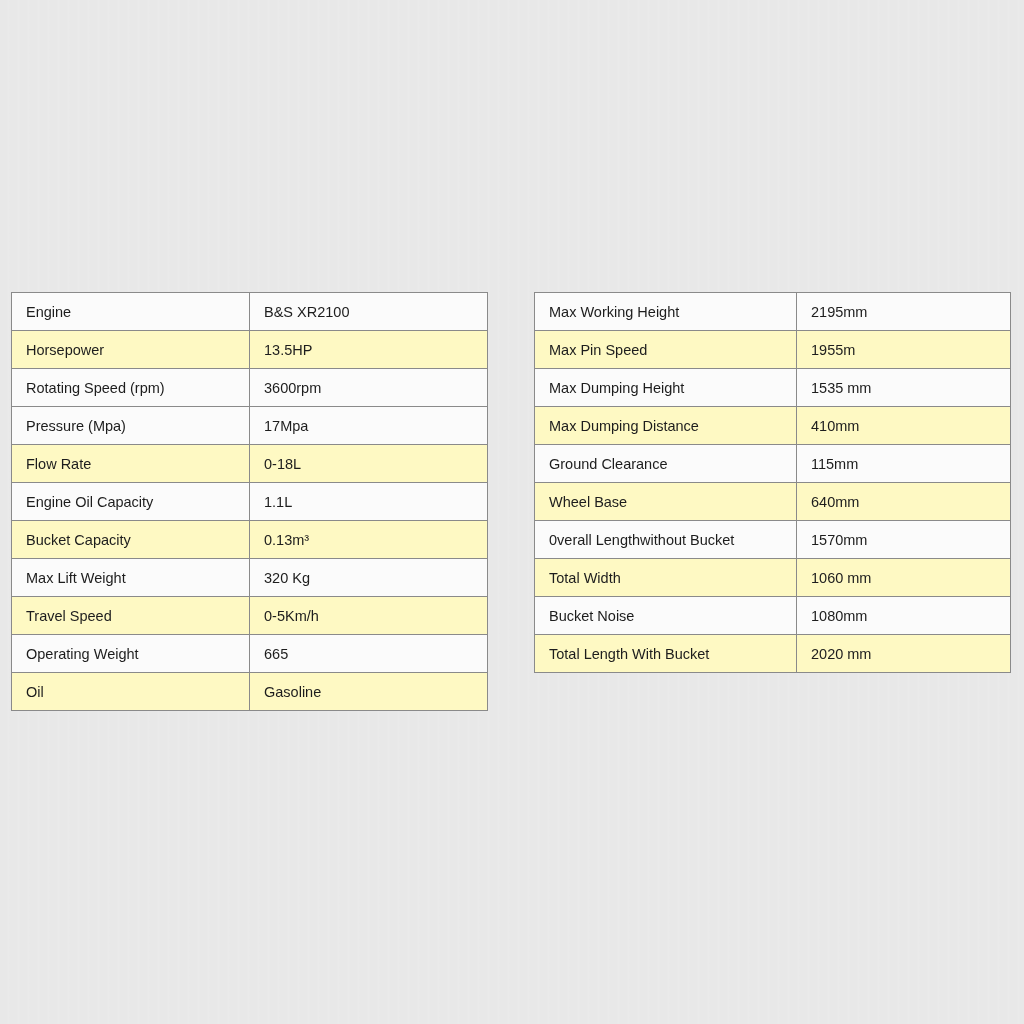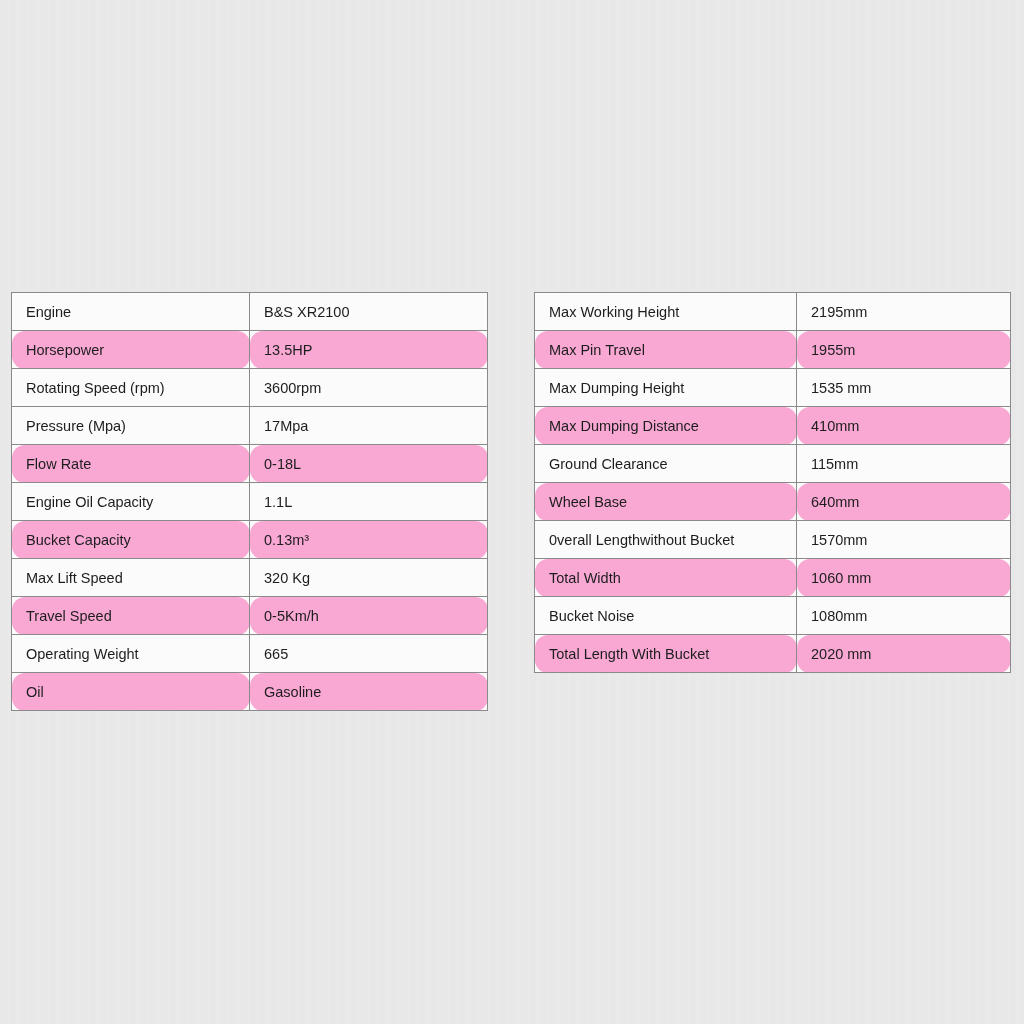--- a/index.html
+++ b/index.html
@@ -52,22 +52,21 @@
   }
   .spec-table .col-value {
     width: 40%;
   }
   #table-left .col-label { width: 238px; }
   #table-left .col-value { width: 238px; }
   #table-right .col-label { width: 262px; }
   #table-right .col-value { width: 214px; }
 
   tr.row-alt td {
-    background: #f9a8d4;
-    border-radius: 13px;
+    background: #fef9c3;
   }
   tr.row-plain td {
     background: #fbfbfb;
   }
   
   .streaks {
     position: absolute;
     inset: 0;
     pointer-events: none;
     background: repeating-linear-gradient(
@@ -114,21 +113,21 @@
         </tr>
         <tr class="row-plain">
           <td>Engine Oil Capacity</td>
           <td>1.1L</td>
         </tr>
         <tr class="row-alt">
           <td>Bucket Capacity</td>
           <td>0.13m³</td>
         </tr>
         <tr class="row-plain">
-          <td>Max Lift Speed</td>
+          <td>Max Lift Weight</td>
           <td>320 Kg</td>
         </tr>
         <tr class="row-alt">
           <td>Travel Speed</td>
           <td>0-5Km/h</td>
         </tr>
         <tr class="row-plain">
           <td>Operating Weight</td>
           <td>665</td>
         </tr>
@@ -143,21 +142,21 @@
     <colgroup>
       <col class="col-label">
       <col class="col-value">
     </colgroup>
     <tbody>
         <tr class="row-plain">
           <td>Max Working Height</td>
           <td>2195mm</td>
         </tr>
         <tr class="row-alt">
-          <td>Max Pin Travel</td>
+          <td>Max Pin Speed</td>
           <td>1955m</td>
         </tr>
         <tr class="row-plain">
           <td>Max Dumping Height</td>
           <td>1535 mm</td>
         </tr>
         <tr class="row-alt">
           <td>Max Dumping Distance</td>
           <td>410mm</td>
         </tr>

